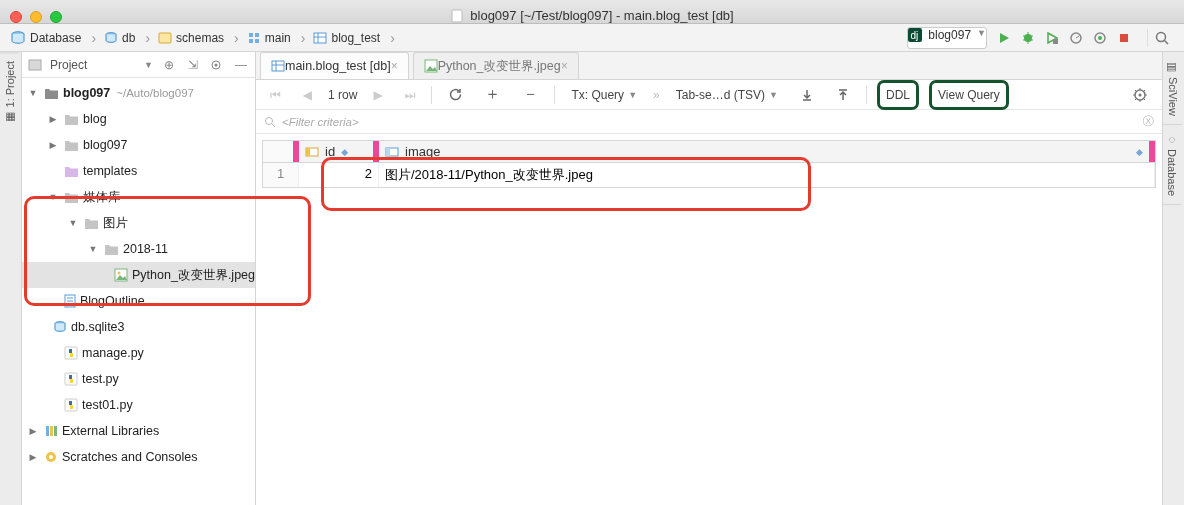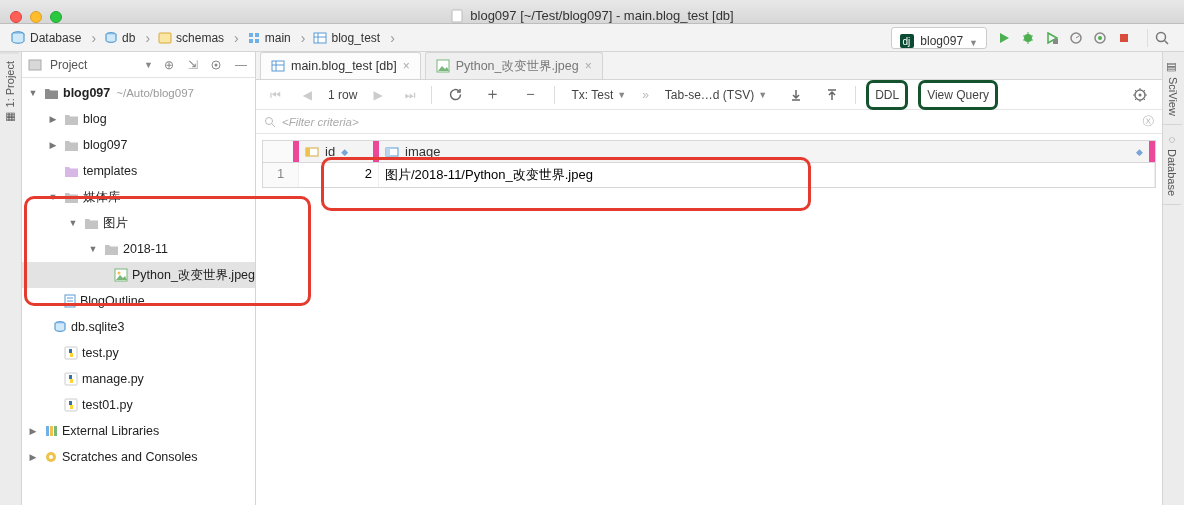--- a/index.html
+++ b/index.html
@@ -14,21 +14,21 @@
   .tl.yel{background:#ffbd2e;border:1px solid #dfa023}
   .tl.grn{background:#28c840;border:1px solid #1ea830}
   .title-center{position:absolute;left:0;right:0;text-align:center;font-size:13px;color:#333;display:flex;align-items:center;justify-content:center;gap:6px;pointer-events:none}
 
   
   .navbar{height:28px;background:#f3f3f3;border-bottom:1px solid #d5d5d5;display:flex;align-items:center;padding:0 6px;font-size:12px;color:#333}
   .crumbs{display:flex;align-items:center;gap:0}
   .crumb{display:flex;align-items:center;gap:4px;padding:0 4px;height:22px;cursor:pointer}
   .crumb .chv:after{content:'\203A';color:#999;margin-left:6px;font-size:14px}
   .nav-spacer{flex:1}
-  .run-select{display:flex;align-items:flex-end;border:1px solid #ccc;border-radius:3px;height:22px;padding:0 8px;background:#fff;gap:6px}
+  .run-select{display:flex;align-items:flex-start;border:1px solid #ccc;border-radius:3px;height:22px;padding:0 0;background:#fff;gap:6px}
   .run-btns{display:flex;align-items:center;gap:10px;margin:0 10px}
 
   
   .body{display:flex;height:calc(505px - 24px - 28px);}
   .left-gutter{width:22px;background:#ececec;border-right:1px solid #d5d5d5}
   .left-gutter .vtab{writing-mode:vertical-rl;transform:rotate(180deg);font-size:11px;color:#555;padding:8px 3px;border-bottom:1px solid #d5d5d5;display:flex;align-items:center;gap:4px;white-space:nowrap}
   .right-gutter{width:22px;background:#ececec;border-left:1px solid #d5d5d5}
   .right-gutter .vtab{writing-mode:vertical-rl;font-size:11px;color:#555;padding:8px 3px;border-bottom:1px solid #d5d5d5;display:flex;align-items:center;gap:4px;white-space:nowrap}
 
   .project-panel{width:234px;border-right:1px solid #d5d5d5;display:flex;flex-direction:column;background:#fff}
@@ -39,21 +39,21 @@
   .tn{display:flex;align-items:center;height:26px;gap:4px;cursor:pointer}
   .tn.selected{background:#e3e3e3}
   .tn .arr{width:14px;text-align:center;color:#777;font-size:9px}
   .tn .lbl{white-space:nowrap}
   .muted{color:#9a9a9a;margin-left:6px;font-size:11.5px}
 
   .redbox{position:absolute;border:3px solid #e43b2e;border-radius:10px;pointer-events:none}
 
   .editor{flex:1;display:flex;flex-direction:column;min-width:0}
   .tabs{height:28px;border-bottom:1px solid #d5d5d5;display:flex;align-items:flex-end;background:#f3f3f3}
-  .tab{height:27px;display:flex;align-items:center;gap:6px;padding:0 10px;font-size:12.5px;border:1px solid #d5d5d5;border-bottom:none;background:#fcfcfc;margin-left:4px;border-radius:3px 3px 0 0;color:#333}
+  .tab{height:27px;display:flex;align-items:center;padding:0 10px;font-size:12.5px;border:1px solid #d5d5d5;border-bottom:none;background:#fcfcfc;margin-left:4px;border-radius:3px 3px 0 0;color:#333}
   .tab.inactive{background:#efefef;color:#777}
   .tab .x{color:#aaa;font-size:12px;cursor:pointer}
 
   .toolbar{height:30px;border-bottom:1px solid #e4e4e4;display:flex;align-items:center;gap:10px;padding:0 8px;font-size:12px;color:#444}
   .toolbar .sep{width:1px;height:18px;background:#ddd}
   .toolbar .btn{display:flex;align-items:center;gap:4px;height:22px;padding:0 6px;cursor:pointer;border-radius:3px}
   .toolbar .pill{border:3px solid #14532d;border-radius:7px;height:30px;display:flex;align-items:center;padding:0 6px}
 
   .filterbar{height:24px;border-bottom:1px solid #e4e4e4;display:flex;align-items:center;padding:0 8px;font-size:11.5px;color:#aaa;font-style:italic}
   .filterbar .mag{margin-right:6px}
@@ -329,32 +329,32 @@
         </div>
       <div class="tn" style="padding-left:24px">
           <span class="arr"></span>
           <span>
             <svg width="14" height="14">
               <rect x="1" y="1" width="12" height="12" rx="1" fill="#fff" stroke="#ccc"></rect>
               <path d="M5 3h3v4H5z" fill="#3572A5"></path>
               <path d="M6 7h3v4H6z" fill="#FFD43B"></path>
             </svg>
           </span>
-          <span class="lbl">test.py</span>
+          <span class="lbl">manage.py</span>
         </div>
       <div class="tn" style="padding-left:24px">
           <span class="arr"></span>
           <span>
             <svg width="14" height="14">
               <rect x="1" y="1" width="12" height="12" rx="1" fill="#fff" stroke="#ccc"></rect>
               <path d="M5 3h3v4H5z" fill="#3572A5"></path>
               <path d="M6 7h3v4H6z" fill="#FFD43B"></path>
             </svg>
           </span>
-          <span class="lbl">manage.py</span>
+          <span class="lbl">test.py</span>
         </div>
       <div class="tn" style="padding-left:24px">
           <span class="arr"></span>
           <span>
             <svg width="14" height="14">
               <rect x="1" y="1" width="12" height="12" rx="1" fill="#fff" stroke="#ccc"></rect>
               <path d="M5 3h3v4H5z" fill="#3572A5"></path>
               <path d="M6 7h3v4H6z" fill="#FFD43B"></path>
             </svg>
           </span>
@@ -419,21 +419,21 @@
       <span class="btn">
           <svg width="14" height="14">
             <path d="M11 3a5 5 0 1 0 1.5 3.5" fill="none" stroke="#666" stroke-width="1.5"></path>
             <path d="M12 1v3h-3" fill="none" stroke="#666" stroke-width="1.5"></path>
           </svg>
         </span>
       <span class="btn" style="font-size:16px;color:#666">＋</span>
       <span class="btn" style="font-size:16px;color:#666">－</span>
       <div class="sep"></div>
       <span class="btn">
-          <span>Tx: Test</span> 
+          <span>Tx: Query</span> 
           <span style="font-size:9px;color:#888">▼</span>
         </span>
       <span style="color:#bbb">»</span>
       <span class="btn">
           <span>Tab-se…d (TSV)</span> 
           <span style="font-size:9px;color:#888">▼</span>
         </span>
       <span class="btn">
           <svg width="14" height="14">
             <path d="M7 2v8M4 7l3 3 3-3" fill="none" stroke="#666" stroke-width="1.5"></path>

